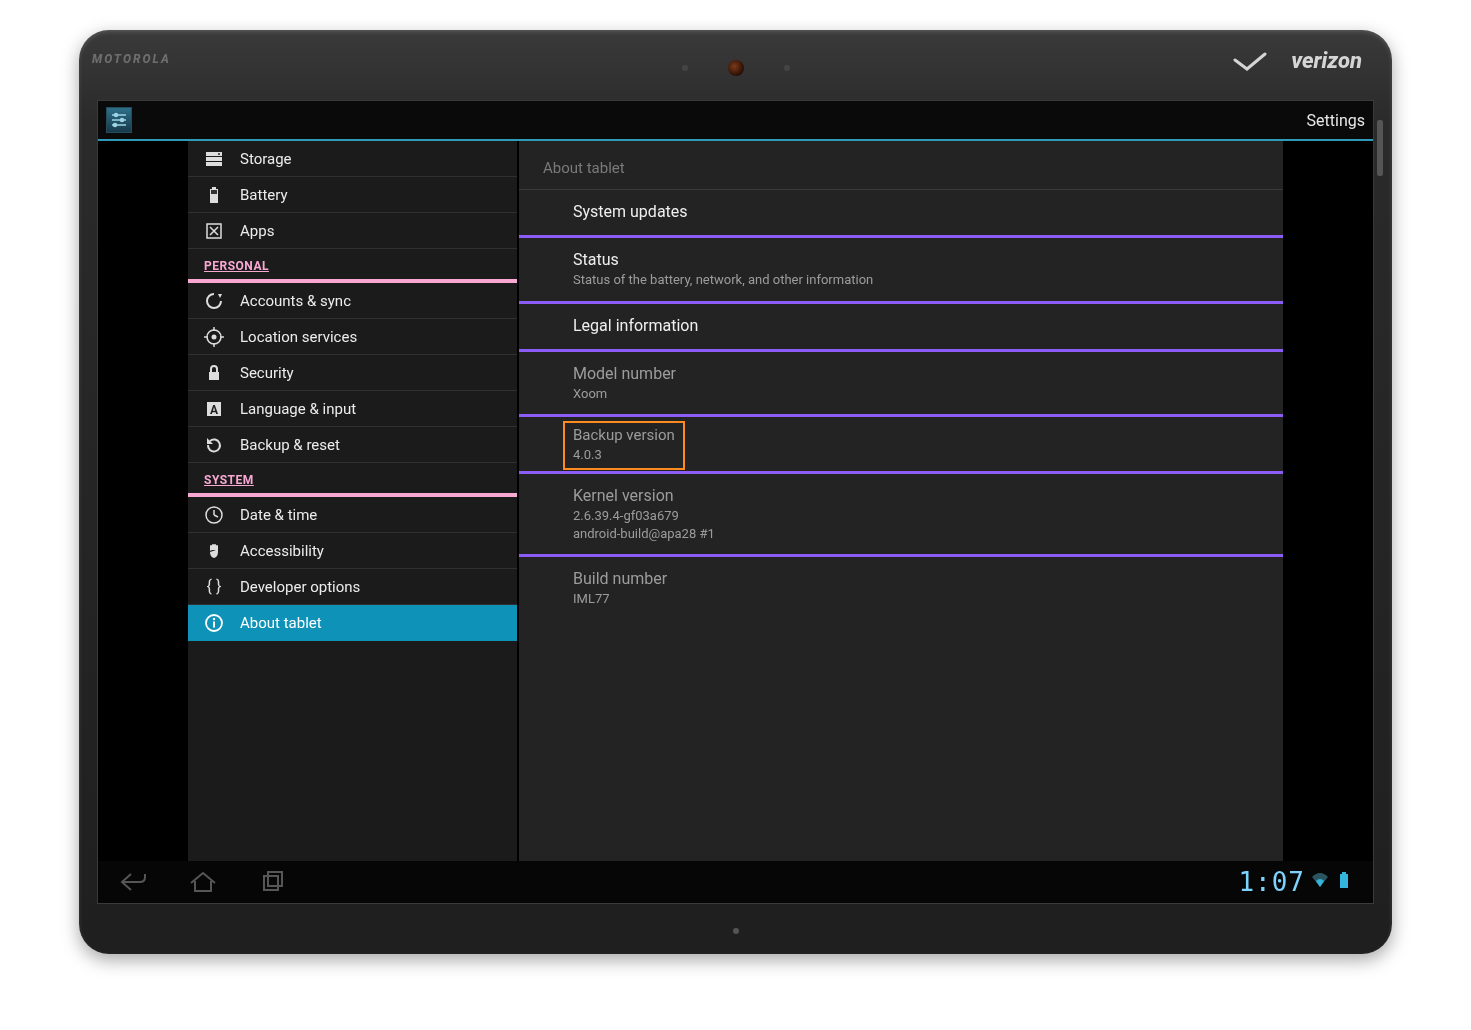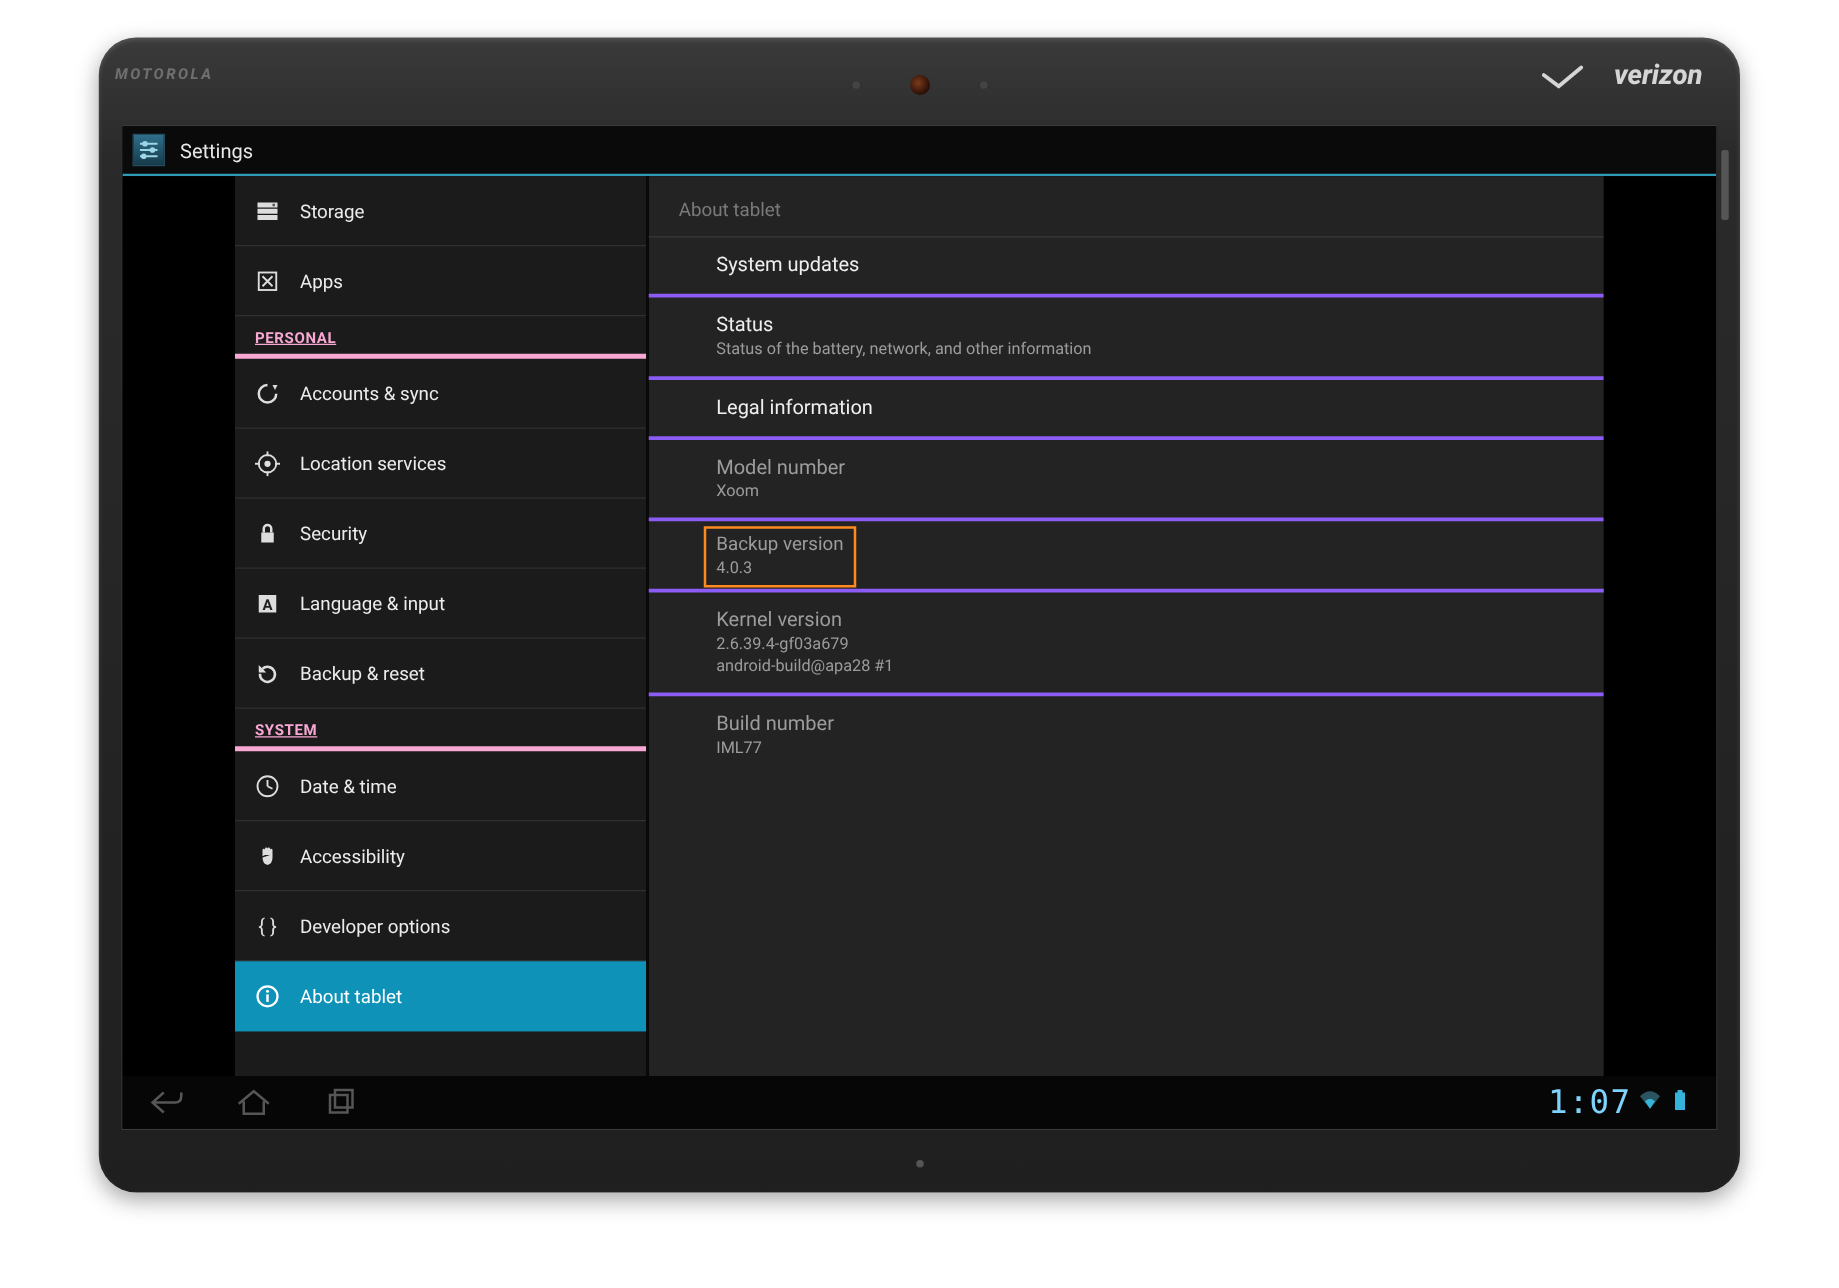--- a/index.html
+++ b/index.html
@@ -60,20 +60,21 @@
   flex-direction: column;
   overflow: hidden;
 }
 .action-bar {
   height: 40px;
   border-bottom: 2px solid #2f9bb8;
   display: flex; align-items: center;
   padding: 0 8px;
   gap: 12px;
   background: #0a0a0a;
+  justify-content: space-between;
 }
 .action-bar .app-icon {
   width: 26px; height: 26px;
   background: linear-gradient(#2f6f8a,#173a4a);
   border: 1px solid #254c5c;
   display:flex;align-items:center;justify-content:center;
 }
 .action-bar .app-icon svg { width:18px;height:18px; }
 .action-bar .title { color:#e8e8e8; font-size:16px; }
 
@@ -90,21 +91,21 @@
   overflow: hidden;
 }
 .section-header {
   color:#f9a8d4; font-size:12px; font-weight:700;
   padding:10px 16px 6px; letter-spacing:0.5px;
   border-bottom:4px solid #f9a8d4;
   text-decoration:underline;
 }
 .nav-item {
   display:flex; align-items:center; gap:16px;
-  height:56px; padding:0 16px;
+  height:36px; padding:0 16px;
   border-bottom:1px solid #303030;
   color:#ececec; font-size:15px;
   cursor:pointer;
 }
 .nav-item .ico { width:20px; height:20px; color:#d8d8d8; flex-shrink:0; display:flex;align-items:center;justify-content:center;}
 .nav-item.selected { background:#0e92b8; color:#fff; border-bottom-color:#0e92b8;}
 .nav-item.selected .ico { color:#fff; }
 
 .right-pane {
   flex:1; background:#232323;
@@ -193,20 +194,30 @@
                 <rect x="2" y="8" width="16" height="4" fill="#ddd"></rect>
                 <rect x="2" y="13" width="16" height="4" fill="#ddd"></rect>
                 <rect x="14" y="4" width="2" height="2" fill="#555"></rect>
               </svg>
             </span>
           <span>Storage</span>
         </div>
         <div class="nav-item">
           <span class="ico">
               <svg viewBox="0 0 20 20">
+                <rect x="6" y="4" width="8" height="14" fill="#ddd"></rect>
+                <rect x="8" y="2" width="4" height="3" fill="#ddd"></rect>
+                <rect x="7" y="5" width="6" height="4" fill="#333"></rect>
+              </svg>
+            </span>
+          <span>Battery</span>
+        </div>
+        <div class="nav-item">
+          <span class="ico">
+              <svg viewBox="0 0 20 20">
                 <rect x="3" y="3" width="14" height="14" fill="none" stroke="#ddd" stroke-width="1.5"></rect>
                 <path d="M6 6 L14 14 M14 6 L6 14" stroke="#ddd" stroke-width="1.5"></path>
               </svg>
             </span>
           <span>Apps</span>
         </div>
 
         <div class="section-header">PERSONAL</div>
 
         <div class="nav-item">

